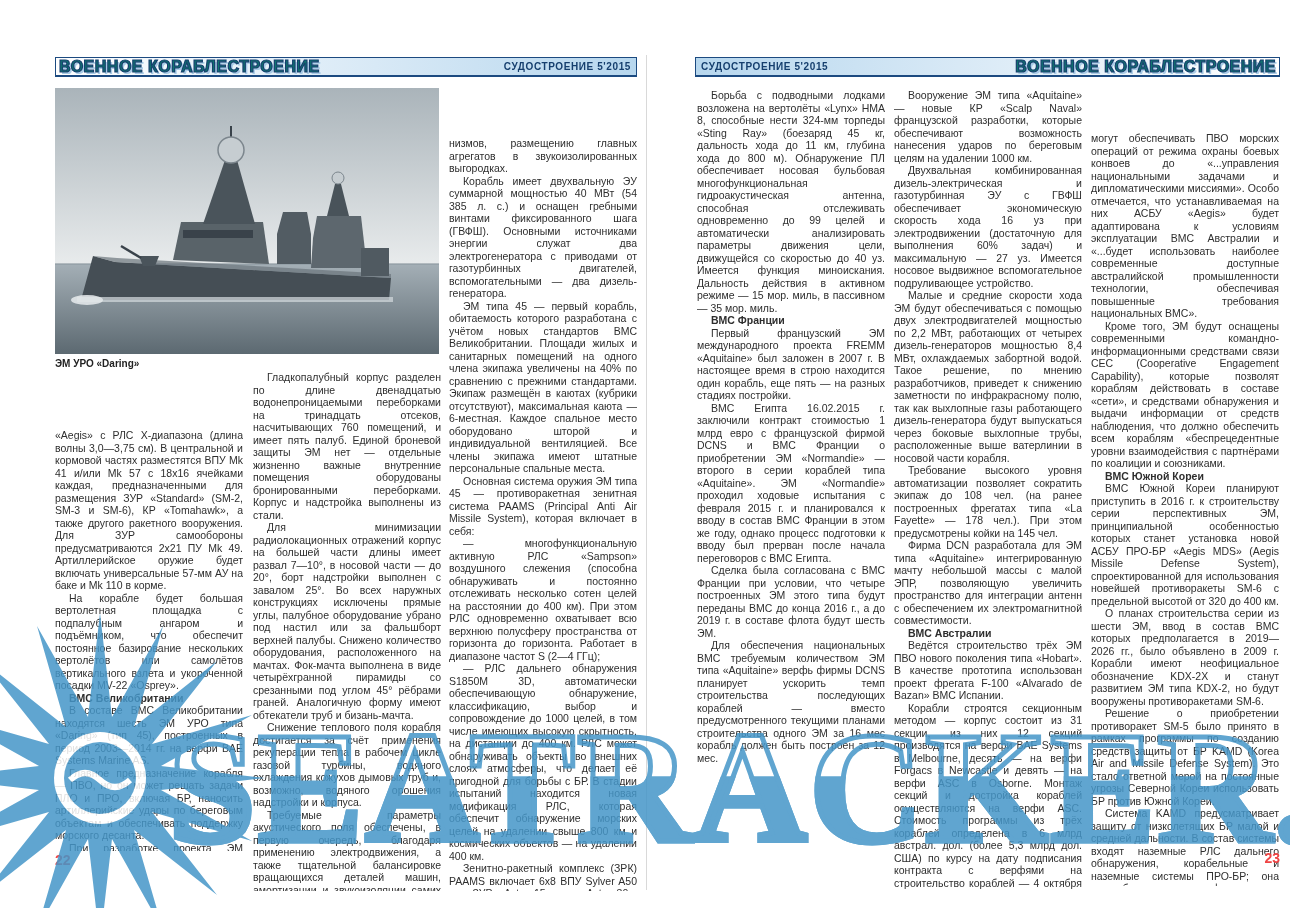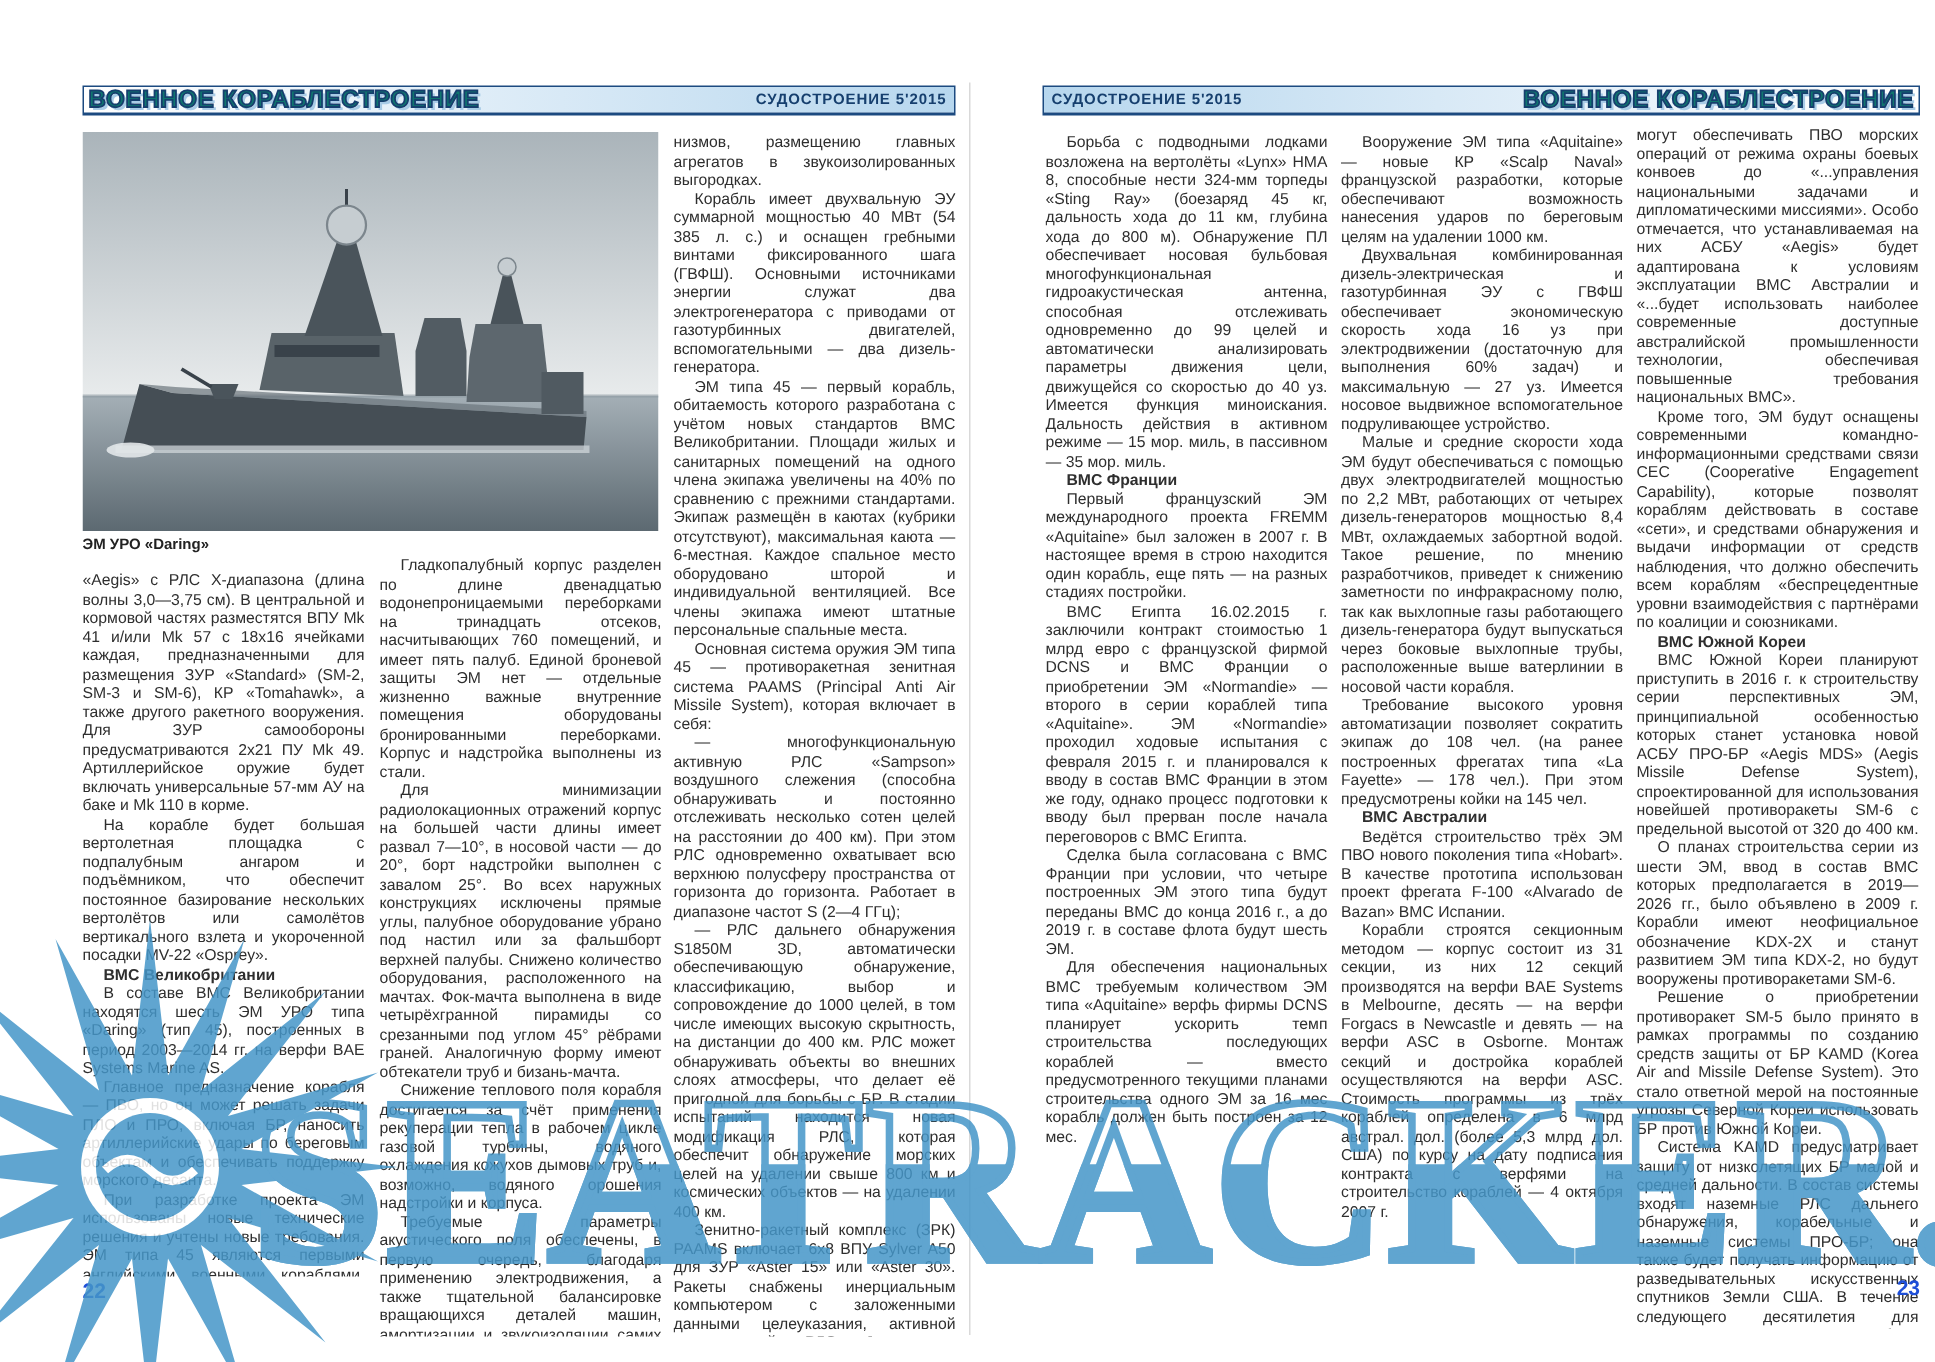--- a/index.html
+++ b/index.html
@@ -16,29 +16,29 @@
   .hdr-issue{position:absolute;top:0;font-size:10px;font-weight:bold;color:#163f6e;
              letter-spacing:.6px;line-height:20px;white-space:nowrap;}
   
   .photo{position:absolute;left:55px;top:88px;width:384px;height:266px;}
   .caption{position:absolute;left:55px;top:358px;font-size:10px;font-weight:bold;color:#222;}
   
   .col{position:absolute;width:188px;overflow:hidden;text-align:justify;
        font-size:10.5px;line-height:12.5px;hyphens:auto;-webkit-hyphens:auto;}
   .col p,.col h4{margin:0;padding:0;font-size:10.5px;line-height:12.5px;}
   .blk.p{text-indent:14px;}
-  .blk.p_cont{text-indent:0;}
+  .blk.p_cont{text-indent:0;margin-top:48px;}
   h4.blk{font-weight:bold;text-indent:14px;}
   .col-l1{left:55px;top:381px;height:470px;}
   .col-l2{left:253px;top:371px;height:520px;}
   .col-l3{left:449px;top:89px;height:802px;}
   .col-r1{left:697px;top:89px;height:802px;}
   .col-r2{left:894px;top:89px;height:802px;}
   .col-r3{left:1091px;top:84px;height:802px;}
-  .pagenum{position:absolute;font-size:14px;font-weight:bold;color:#1d4ed8;}
+  .pagenum{position:absolute;font-size:14px;font-weight:bold;color:#ef4444;}
   .pagenum.lft{left:55px;top:852px;}
   .pagenum.rgt{left:1238px;top:850px;width:42px;text-align:right;}
   .gutter{position:absolute;left:646px;top:55px;width:1px;height:835px;background:#d9d9d9;}
   
   .watermark{position:absolute;inset:0;pointer-events:none;z-index:6;opacity:.85;}
   .wm-star{position:absolute;left:-70px;top:608px;width:340px;height:340px;}
   .wm-text{position:absolute;left:168px;top:688px;width:1130px;height:210px;
            font-family:"Liberation Serif",serif;font-weight:bold;font-size:158px;
            line-height:200px;letter-spacing:2px;white-space:nowrap;color:transparent;
            -webkit-text-stroke:5px #4596c8;}
@@ -125,20 +125,21 @@
       <p class="blk p">Первый французский ЭМ международного проекта FREMM «Aquitaine» был заложен в 2007 г. В настоящее время в строю находится один корабль, еще пять — на разных стадиях постройки.</p>
       <p class="blk p">ВМС Египта 16.02.2015 г. заключили контракт стоимостью 1 млрд евро с французской фирмой DCNS и ВМС Франции о приобретении ЭМ «Normandie» — второго в серии кораблей типа «Aquitaine». ЭМ «Normandie» проходил ходовые испытания с февраля 2015 г. и планировался к вводу в состав ВМС Франции в этом же году, однако процесс подготовки к вводу был прерван после начала переговоров с ВМС Египта.</p>
       <p class="blk p">Сделка была согласована с ВМС Франции при условии, что четыре построенных ЭМ этого типа будут переданы ВМС до конца 2016 г., а до 2019 г. в составе флота будут шесть ЭМ.</p>
       <p class="blk p">Для обеспечения национальных ВМС требуемым количеством ЭМ типа «Aquitaine» верфь фирмы DCNS планирует ускорить темп строительства последующих кораблей — вместо предусмотренного текущими планами строительства одного ЭМ за 16 мес корабль должен быть построен за 12 мес.</p>
     </div>
   <div class="col col-r2">
       <p class="blk p">Вооружение ЭМ типа «Aquitaine» — новые КР «Scalp Naval» французской разработки, которые обеспечивают возможность нанесения ударов по береговым целям на удалении 1000 км.</p>
       <p class="blk p">Двухвальная комбинированная дизель-электрическая и газотурбинная ЭУ с ГВФШ обеспечивает экономическую скорость хода 16 уз при электродвижении (достаточную для выполнения 60% задач) и максимальную — 27 уз. Имеется носовое выдвижное вспомогательное подруливающее устройство.</p>
       <p class="blk p">Малые и средние скорости хода ЭМ будут обеспечиваться с помощью двух электродвигателей мощностью по 2,2 МВт, работающих от четырех дизель-генераторов мощностью 8,4 МВт, охлаждаемых забортной водой. Такое решение, по мнению разработчиков, приведет к снижению заметности по инфракрасному полю, так как выхлопные газы работающего дизель-генератора будут выпускаться через боковые выхлопные трубы, расположенные выше ватерлинии в носовой части корабля.</p>
       <p class="blk p">Требование высокого уровня автоматизации позволяет сократить экипаж до 108 чел. (на ранее построенных фрегатах типа «La Fayette» — 178 чел.). При этом предусмотрены койки на 145 чел.</p>
+      <p class="blk p">Фирма DCN разработала для ЭМ типа «Aquitaine» интегрированную мачту небольшой массы с малой ЭПР, позволяющую увеличить пространство для интеграции антенн с обеспечением их электромагнитной совместимости.</p>
       <h4 class="blk h">ВМС Австралии</h4>
       <p class="blk p">Ведётся строительство трёх ЭМ ПВО нового поколения типа «Hobart». В качестве прототипа использован проект фрегата F-100 «Alvarado de Bazan» ВМС Испании.</p>
       <p class="blk p">Корабли строятся секционным методом — корпус состоит из 31 секции, из них 12 секций производятся на верфи BAE Systems в Melbourne, десять — на верфи Forgacs в Newcastle и девять — на верфи ASC в Osborne. Монтаж секций и достройка кораблей осуществляются на верфи ASC. Стоимость программы из трёх кораблей определена в 6 млрд австрал. дол. (более 5,3 млрд дол. США) по курсу на дату подписания контракта с верфями на строительство кораблей — 4 октября 2007 г.</p>
     </div>
   <div class="col col-r3">
       <p class="blk p_cont">могут обеспечивать ПВО морских операций от режима охраны боевых конвоев до «...управления национальными задачами и дипломатическими миссиями». Особо отмечается, что устанавливаемая на них АСБУ «Aegis» будет адаптирована к условиям эксплуатации ВМС Австралии и «...будет использовать наиболее современные доступные австралийской промышленности технологии, обеспечивая повышенные требования национальных ВМС».</p>
       <p class="blk p">Кроме того, ЭМ будут оснащены современными командно-информационными средствами связи CEC (Cooperative Engagement Capability), которые позволят кораблям действовать в составе «сети», и средствами обнаружения и выдачи информации от средств наблюдения, что должно обеспечить всем кораблям «беспрецедентные уровни взаимодействия с партнёрами по коалиции и союзниками.</p>
       <h4 class="blk h">ВМС Южной Кореи</h4>
       <p class="blk p">ВМС Южной Кореи планируют приступить в 2016 г. к строительству серии перспективных ЭМ, принципиальной особенностью которых станет установка новой АСБУ ПРО-БР «Aegis MDS» (Aegis Missile Defense System), спроектированной для использования новейшей противоракеты SM-6 с предельной высотой от 320 до 400 км.</p>
       <p class="blk p">О планах строительства серии из шести ЭМ, ввод в состав ВМС которых предполагается в 2019—2026 гг., было объявлено в 2009 г. Корабли имеют неофициальное обозначение KDX-2X и станут развитием ЭМ типа KDX-2, но будут вооружены противоракетами SM-6.</p>

